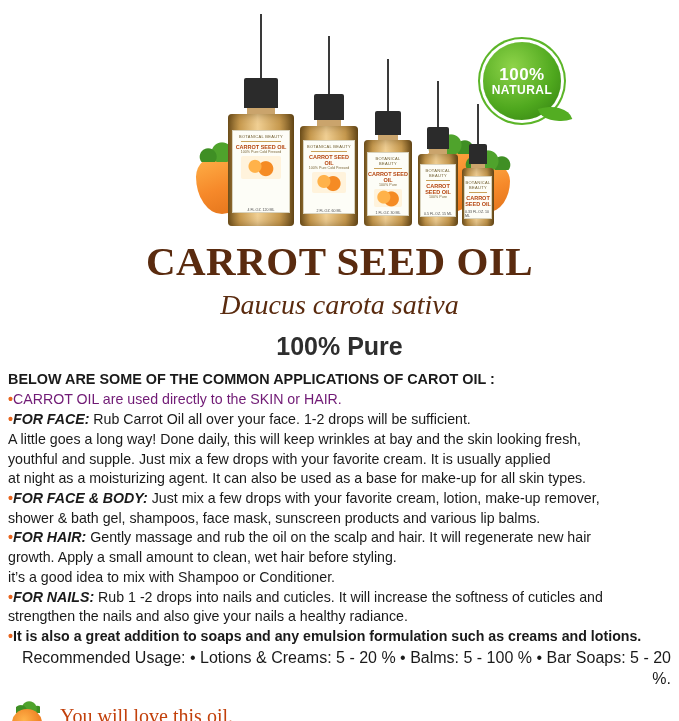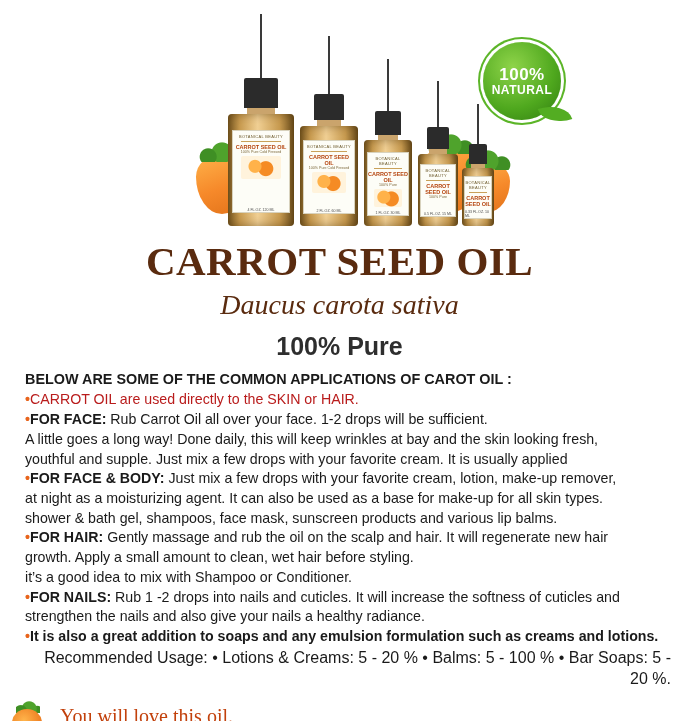--- a/index.html
+++ b/index.html
@@ -194,42 +194,43 @@
     font-family: "Liberation Sans", sans-serif;
     font-size: 25px;
     font-weight: bold;
     color: #2e2e2e;
     margin-top: 10px;
     line-height: 1.25;
   }
 
   
   .content {
-    padding: 8px 8px 0 25px;
+    padding: 8px 8px 0 8px;
     font-size: 14.2px;
     line-height: 1.32;
     color: #1a1a1a;
   }
   .content p {
     margin: 0 0 1px 0;
   }
   .heading-line {
     font-weight: bold;
     font-size: 14.4px;
     margin-bottom: 2px;
   }
   .orange {
-    color: #b91c1c;
+    color: #701a75;
   }
   .bullet-orange {
     color: #e8641c;
     font-weight: bold;
   }
   b.lead {
     font-weight: bold;
+    font-style: italic;
   }
 
   .usage {
     font-size: 16px;
     margin-top: 2px;
     text-align: right;
   }
 
   
   .footer {
@@ -387,22 +388,22 @@
   <p class="heading-line">BELOW ARE SOME OF THE COMMON APPLICATIONS OF CAROT OIL :</p>
 
   <p>
     <span class="bullet-orange">•</span><span class="orange">CARROT OIL are used directly to the SKIN or HAIR.</span>
   </p>
 
   <div id="sections">
       <p><span class="bullet-orange">•</span><b class="lead">FOR FACE:</b><span> Rub Carrot Oil all over your face. 1-2 drops will be sufficient.</span></p>
       <p><span>A little goes a long way! Done daily, this will keep wrinkles at bay and the skin looking fresh,</span></p>
       <p><span>youthful and supple.  Just mix a few drops  with your favorite cream. It is usually applied</span></p>
+      <p><span>at night as a moisturizing agent. It can also be used as a base for make-up for all skin types.</span></p>
       <p><span class="bullet-orange">•</span><b class="lead">FOR FACE &amp; BODY:</b><span> Just mix a few drops with your favorite cream, lotion, make-up remover,</span></p>
-      <p><span>at night as a moisturizing agent. It can also be used as a base for make-up for all skin types.</span></p>
       <p><span> shower &amp; bath gel, shampoos, face mask, sunscreen products and various lip balms.</span></p>
       <p><span class="bullet-orange">•</span><b class="lead">FOR HAIR:</b><span> Gently massage and rub the oil on the scalp and hair. It will regenerate new hair</span></p>
       <p><span>growth. Apply a small amount  to clean, wet hair before styling.</span></p>
       <p><span>it’s a good idea to mix with Shampoo or Conditioner.</span></p>
       <p><span class="bullet-orange">•</span><b class="lead">FOR NAILS:</b><span> Rub 1 -2 drops into nails and cuticles. It will increase the softness of cuticles and</span></p>
       <p><span>strengthen the nails and also give your nails a healthy radiance.</span></p>
       <p><span class="bullet-orange">•</span><span style="font-weight: bold;">It is also a great addition to soaps and any emulsion formulation such as creams and lotions.</span></p>
     </div>
 
   <p class="usage">Recommended Usage: • Lotions &amp; Creams: 5 - 20 % • Balms: 5 - 100 % • Bar Soaps: 5 - 20 %.</p>

